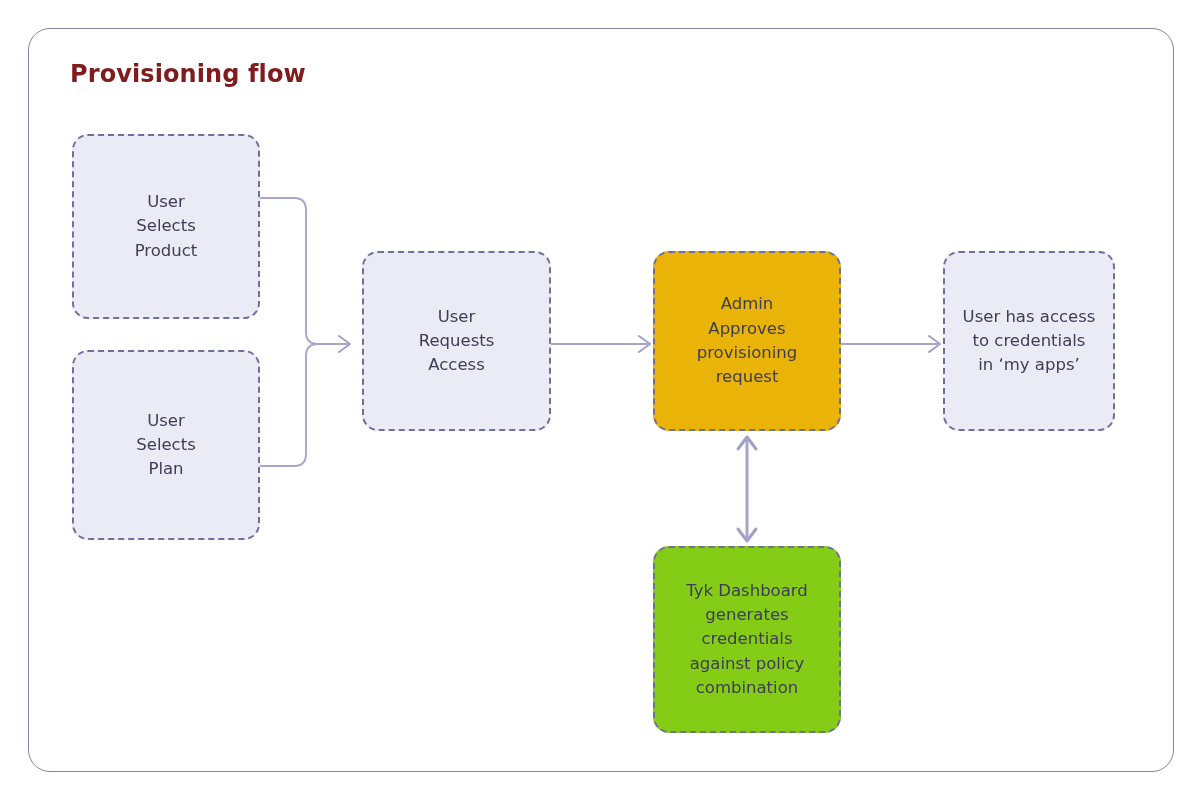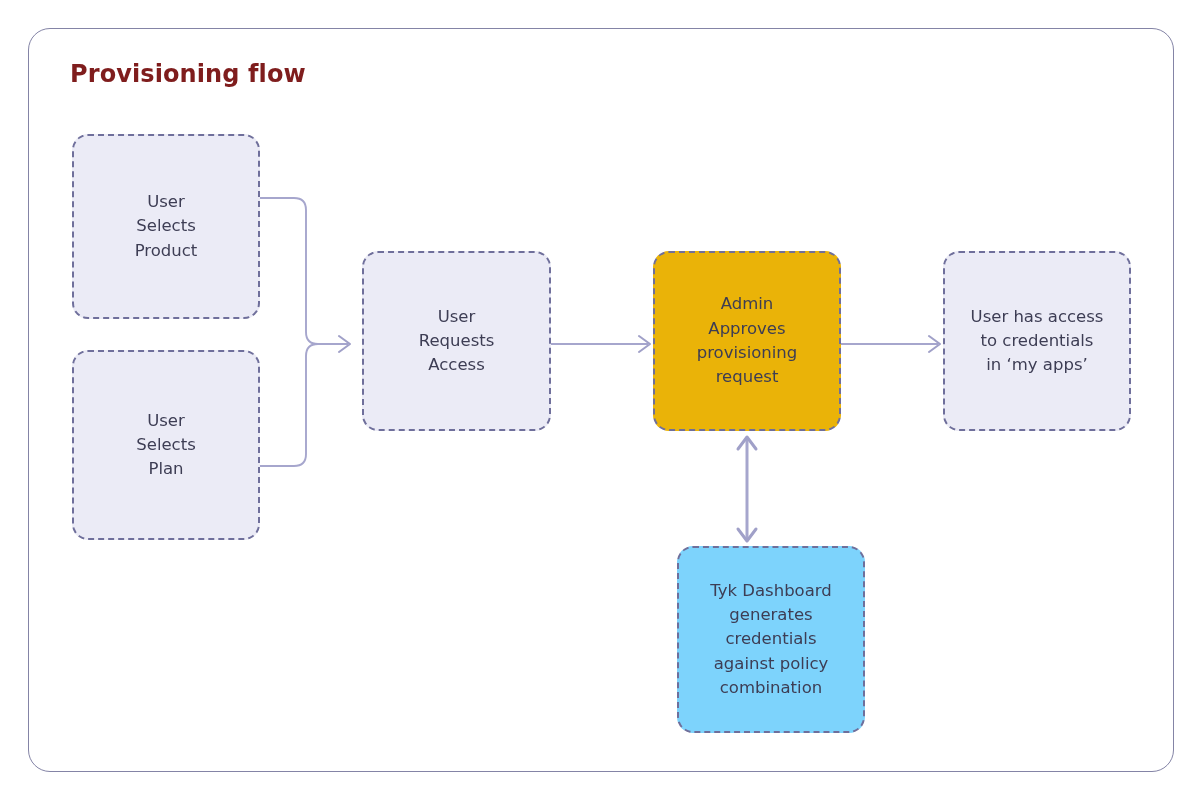--- a/index.html
+++ b/index.html
@@ -55,28 +55,28 @@
     text-align: center;
     color: #3d3d54;
     font-size: 16.5px;
     line-height: 24.3px;
     padding: 12px;
   }
   .node .label { white-space: pre-line; }
 
   .node.lavender { background: #ebebf6; }
   .node.yellow   { background: #eab308; }
-  .node.teal     { background: #7dd3fc; margin-left: 24px; }
+  .node.teal     { background: #84cc16; }
 
   
   #node-user-selects-product { left: 72px;  top: 134px; width: 188px; height: 185px; }
   #node-user-selects-plan    { left: 72px;  top: 350px; width: 188px; height: 190px; }
   #node-user-requests-access { left: 362px; top: 251px; width: 189px; height: 180px; }
   #node-admin-approves       { left: 653px; top: 251px; width: 188px; height: 180px; }
-  #node-user-has-access      { left: 943px; top: 251px; width: 188px; height: 180px; }
+  #node-user-has-access      { left: 943px; top: 251px; width: 172px; height: 180px; }
   #node-tyk-dashboard        { left: 653px; top: 546px; width: 188px; height: 187px; }
 
   
   #connectors {
     position: absolute;
     left: 0; top: 0;
     width: 1201px;
     height: 800px;
     pointer-events: none;
   }

